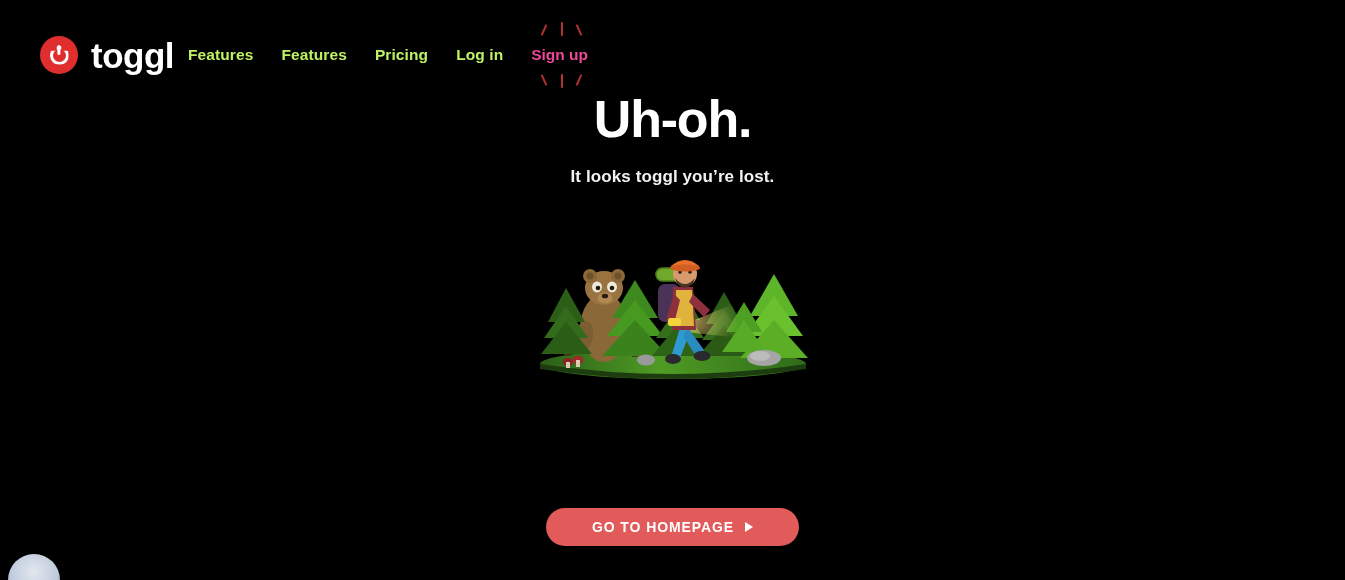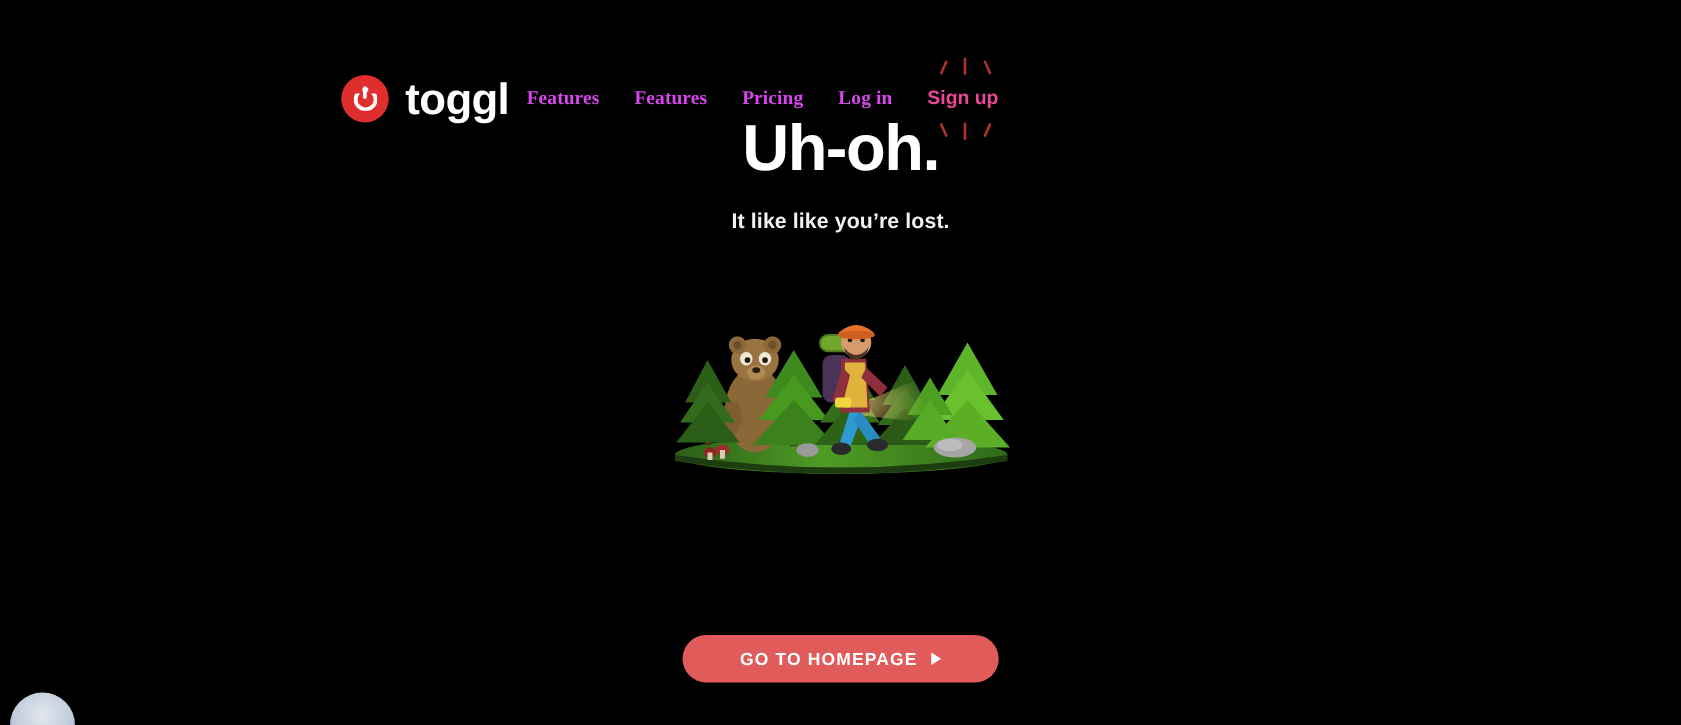--- a/index.html
+++ b/index.html
@@ -7,23 +7,22 @@
   body {
     background:#000000;
     font-family:"Liberation Sans", sans-serif;
     color:#ffffff;
     position:relative;
   }
 
   
   .header {
     position:absolute; top:0; left:0; width:1084px; height:110px;
-    display:flex; align-items:center; justify-content:center;
+    display:flex; align-items:center; justify-content:flex-start;
     padding:0 36px 0 40px;
-    margin-top:24px;
   }
   .brand { display:flex; align-items:center; gap:13px; }
   .brand-mark {
     width:38px; height:38px; border-radius:50%;
     background:#e02d2d;
     display:flex; align-items:center; justify-content:center;
     position:relative;
   }
   .power-ring {
     width:19px; height:19px; border-radius:50%;
@@ -34,24 +33,23 @@
     position:absolute; top:9px; left:50%; transform:translateX(-50%);
     width:3.2px; height:10px; background:#ffffff; border-radius:2px;
   }
   .brand-name {
     font-size:35px; font-weight:bold; letter-spacing:-0.5px;
     color:#ffffff; line-height:1;
   }
 
   .nav { display:flex; align-items:center; gap:0px; }
   .nav-item {
-    font-size:15.5px; font-weight:bold; color:#d946ef;
+    font-size:15.5px; font-weight:bold; color:#bef264;
     padding:0 14px; cursor:pointer; white-space:nowrap;
     letter-spacing:0.1px;
-    font-family:Liberation Serif, serif;
   }
   .nav-signup-wrap {
     position:relative; padding:0 16px 0 14px; cursor:pointer;
   }
   .nav-signup { font-size:15.5px; font-weight:bold; color:#ec4899; white-space:nowrap; }
   .burst { position:absolute; left:0; width:100%; height:22px; pointer-events:none; }
   .burst.top { top:-26px; }
   .burst.bottom { bottom:-26px; }
   .ray { position:absolute; background:#b5332f; width:2px; border-radius:1px; }
   .burst.top .r1 { height:12px; left:30%; top:4px; transform:rotate(24deg); }
@@ -138,21 +136,21 @@
         <span class="ray r1"></span>
           <span class="ray r2"></span>
           <span class="ray r3"></span>
       </div>
     </div>
   </nav>
 </div>
 
 <div class="hero">
   <div class="headline">Uh-oh.</div>
-  <div class="subhead">It like like you’re lost.</div>
+  <div class="subhead">It looks toggl you’re lost.</div>
 </div>
 
 <div class="illustration">
   <svg viewBox="0 0 290 152" xmlns="http://www.w3.org/2000/svg">
     <defs>
       <radialGradient id="beamGrad" cx="0%" cy="50%" r="100%">
         <stop offset="0%" stop-color="#f7e07a" stop-opacity="0.75"></stop>
         <stop offset="100%" stop-color="#f7e07a" stop-opacity="0"></stop>
       </radialGradient>
       <linearGradient id="grassGrad" x1="0" y1="0" x2="1" y2="0">

